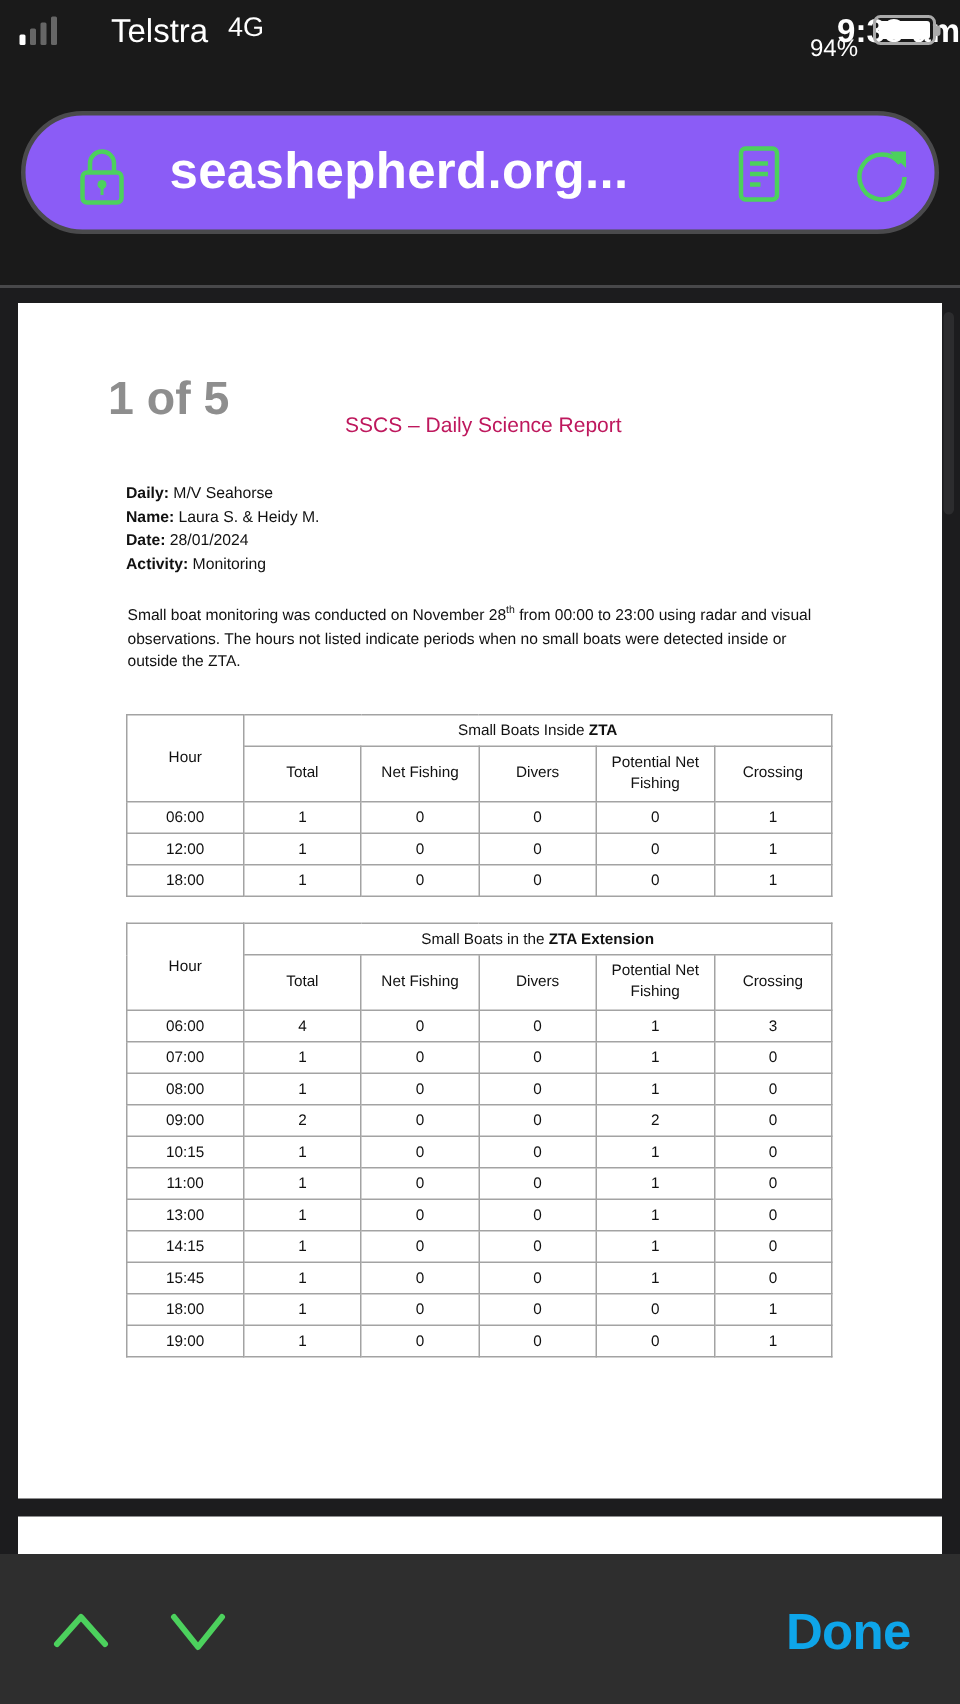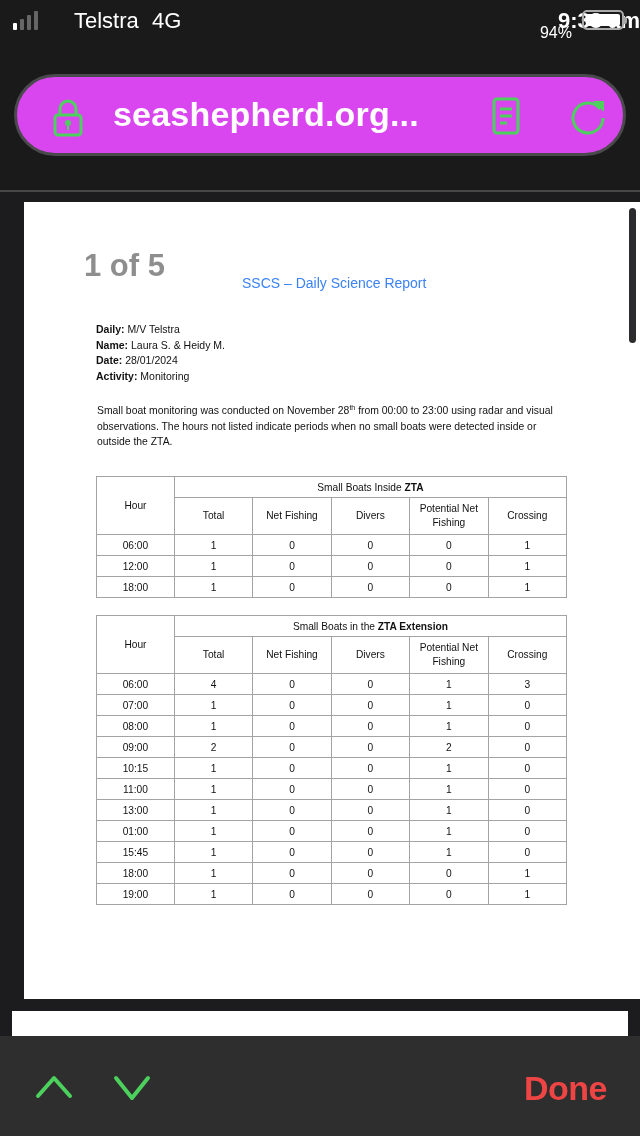--- a/index.html
+++ b/index.html
@@ -5,65 +5,65 @@
   * { box-sizing: border-box; margin: 0; padding: 0; }
   html, body { width: 640px; height: 1136px; overflow: hidden; background: #1a1a1a; }
   body { position: relative; font-family: "Liberation Sans", sans-serif; color: #fff; }
 
   
   .status-bar { position: absolute; top: 0; left: 0; width: 640px; height: 40px; background: #1a1a1a; }
   .signal { position: absolute; left: 13px; top: 11px; display: flex; align-items: flex-end; gap: 3px; height: 19px; }
   .signal span { width: 4px; border-radius: 1px; background: #666; }
   .signal span.on { background: #fff; }
   .carrier { position: absolute; left: 55px; top: 8px; font-size: 22px; color: #fff; margin-left: 19px; }
-  .network { position: absolute; left: 152px; top: 8px; font-size: 22px; }
+  .network { position: absolute; left: 152px; top: 8px; font-size: 18px; }
   .time { position: absolute; left: 0; width: 640px; top: 8px; text-align: right; font-size: 22px; font-weight: bold; }
   .battery-pct { position: absolute; right: 68px; top: 24px; font-size: 16px; }
   .battery { position: absolute; left: 582px; top: 10px; width: 42px; height: 20px; border: 2px solid #aaa; border-radius: 5px; padding: 2px; }
   .battery .fill { width: 100%; height: 100%; background: #fff; border-radius: 2px; }
   .battery::after { content: ""; position: absolute; right: -5px; top: 5px; width: 3px; height: 7px; background: #aaa; border-radius: 0 2px 2px 0; }
 
   
-  .url-bar { position: absolute; left: 14px; top: 74px; width: 612px; height: 82px; border-radius: 41px; background: #d946ef; border: 3px solid #4a4a4c; }
+  .url-bar { position: absolute; left: 14px; top: 74px; width: 612px; height: 82px; border-radius: 41px; background: #8b5cf6; border: 3px solid #4a4a4c; }
   .lock { position: absolute; left: 36px; top: 22px; }
   .url-text { position: absolute; left: 96px; top: 18px; font-size: 34px; font-weight: bold; color: #fff; letter-spacing: 0.2px; }
   .reader { position: absolute; left: 474px; top: 20px; }
   .reload { position: absolute; left: 552px; top: 20px; }
 
   .divider { position: absolute; left: 0; top: 190px; width: 640px; height: 2px; background: #48484a; }
 
   
   .viewport { position: absolute; left: 0; top: 192px; width: 640px; height: 844px; background: #1c1c1e; overflow: hidden; }
-  .page { position: absolute; left: 24px; top: 10px; width: 616px; height: 797px; background: #fff; color: #000; }
+  .page { position: absolute; left: 12px; top: 10px; width: 616px; height: 797px; background: #fff; color: #000; }
   .page2 { position: absolute; left: 12px; top: 819px; width: 616px; height: 40px; background: #fff; }
   .scrollbar { position: absolute; left: 629px; top: 16px; width: 7px; height: 135px; border-radius: 4px; background: #2c2c2e; }
 
   .page-counter { position: absolute; left: 60px; top: 46px; font-size: 31px; font-weight: bold; color: #8e8e8e; }
-  .doc-title { position: absolute; left: 218px; top: 73px; font-size: 14px; color: #3b82f6; font-family: "Liberation Sans", sans-serif; }
+  .doc-title { position: absolute; left: 218px; top: 73px; font-size: 14px; color: #be185d; font-family: "Liberation Sans", sans-serif; }
   .meta { position: absolute; left: 72px; top: 120px; font-size: 10.5px; line-height: 15.5px; color: #111; }
   .meta b { font-weight: bold; }
   .intro { position: absolute; left: 73px; top: 201px; width: 470px; font-size: 10.4px; line-height: 15.5px; color: #111; }
   .intro sup { font-size: 7px; vertical-align: super; line-height: 0; }
 
   table.data { position: absolute; left: 72px; border-collapse: collapse; font-size: 10.2px; color: #111; }
   table.data td, table.data th { border: 1px solid #a3a3a3; text-align: center; font-weight: normal; padding: 0; }
   table.data th.hour { width: 78px; }
   table.data th.col { width: 78.5px; }
   table.data tr.group th { height: 21px; margin-left: 24px; }
   table.data tr.cols th { height: 37px; line-height: 14px; }
   table.data td { height: 21px; }
   table.data b { font-weight: bold; }
   #table1 { top: 274px; width: 471px; }
   #table2 { top: 413px; width: 471px; }
 
   
   .toolbar { position: absolute; left: 0; top: 1036px; width: 640px; height: 100px; background: #2e2e2e; }
   .arrow-up { position: absolute; left: 30px; top: 30px; }
   .arrow-down { position: absolute; left: 108px; top: 30px; }
-  .done { position: absolute; right: 33px; top: 33px; font-size: 34px; font-weight: bold; color: #ef4444; letter-spacing: -0.5px; }
+  .done { position: absolute; right: 33px; top: 33px; font-size: 34px; font-weight: bold; color: #0ea5e9; letter-spacing: -0.5px; }
 </style>
 </head>
 <body>
 
 <div class="status-bar">
   <div class="signal">
     <span class="on" style="height:7px"></span>
     <span style="height:11px"></span>
     <span style="height:15px"></span>
     <span style="height:19px"></span>
@@ -104,21 +104,21 @@
 </div>
 
 <div class="divider"></div>
 
 <div class="viewport">
   <div class="page">
     <div class="page-counter">1 of 5</div>
     <div class="doc-title">SSCS – Daily Science Report</div>
 
     <div class="meta">
-      <div><b>Daily:</b> <span>M/V Telstra</span></div>
+      <div><b>Daily:</b> <span>M/V Seahorse</span></div>
       <div><b>Name:</b> <span>Laura S. &amp; Heidy M.</span></div>
       <div><b>Date:</b> <span>28/01/2024</span></div>
       <div><b>Activity:</b> <span>Monitoring</span></div>
     </div>
 
     <div class="intro"><span>Small boat monitoring was conducted on November 28</span><sup>th</sup><span> from 00:00 to 23:00 using radar and visual observations. The hours not listed indicate periods when no small boats were detected inside or outside the ZTA.</span></div>
 
     <table class="data" id="table1">
       <tbody>
           <tr class="group">
@@ -226,21 +226,21 @@
           </tr>
           <tr>
             <td>13:00</td>
             <td>1</td>
             <td>0</td>
             <td>0</td>
             <td>1</td>
             <td>0</td>
           </tr>
           <tr>
-            <td>01:00</td>
+            <td>14:15</td>
             <td>1</td>
             <td>0</td>
             <td>0</td>
             <td>1</td>
             <td>0</td>
           </tr>
           <tr>
             <td>15:45</td>
             <td>1</td>
             <td>0</td>

